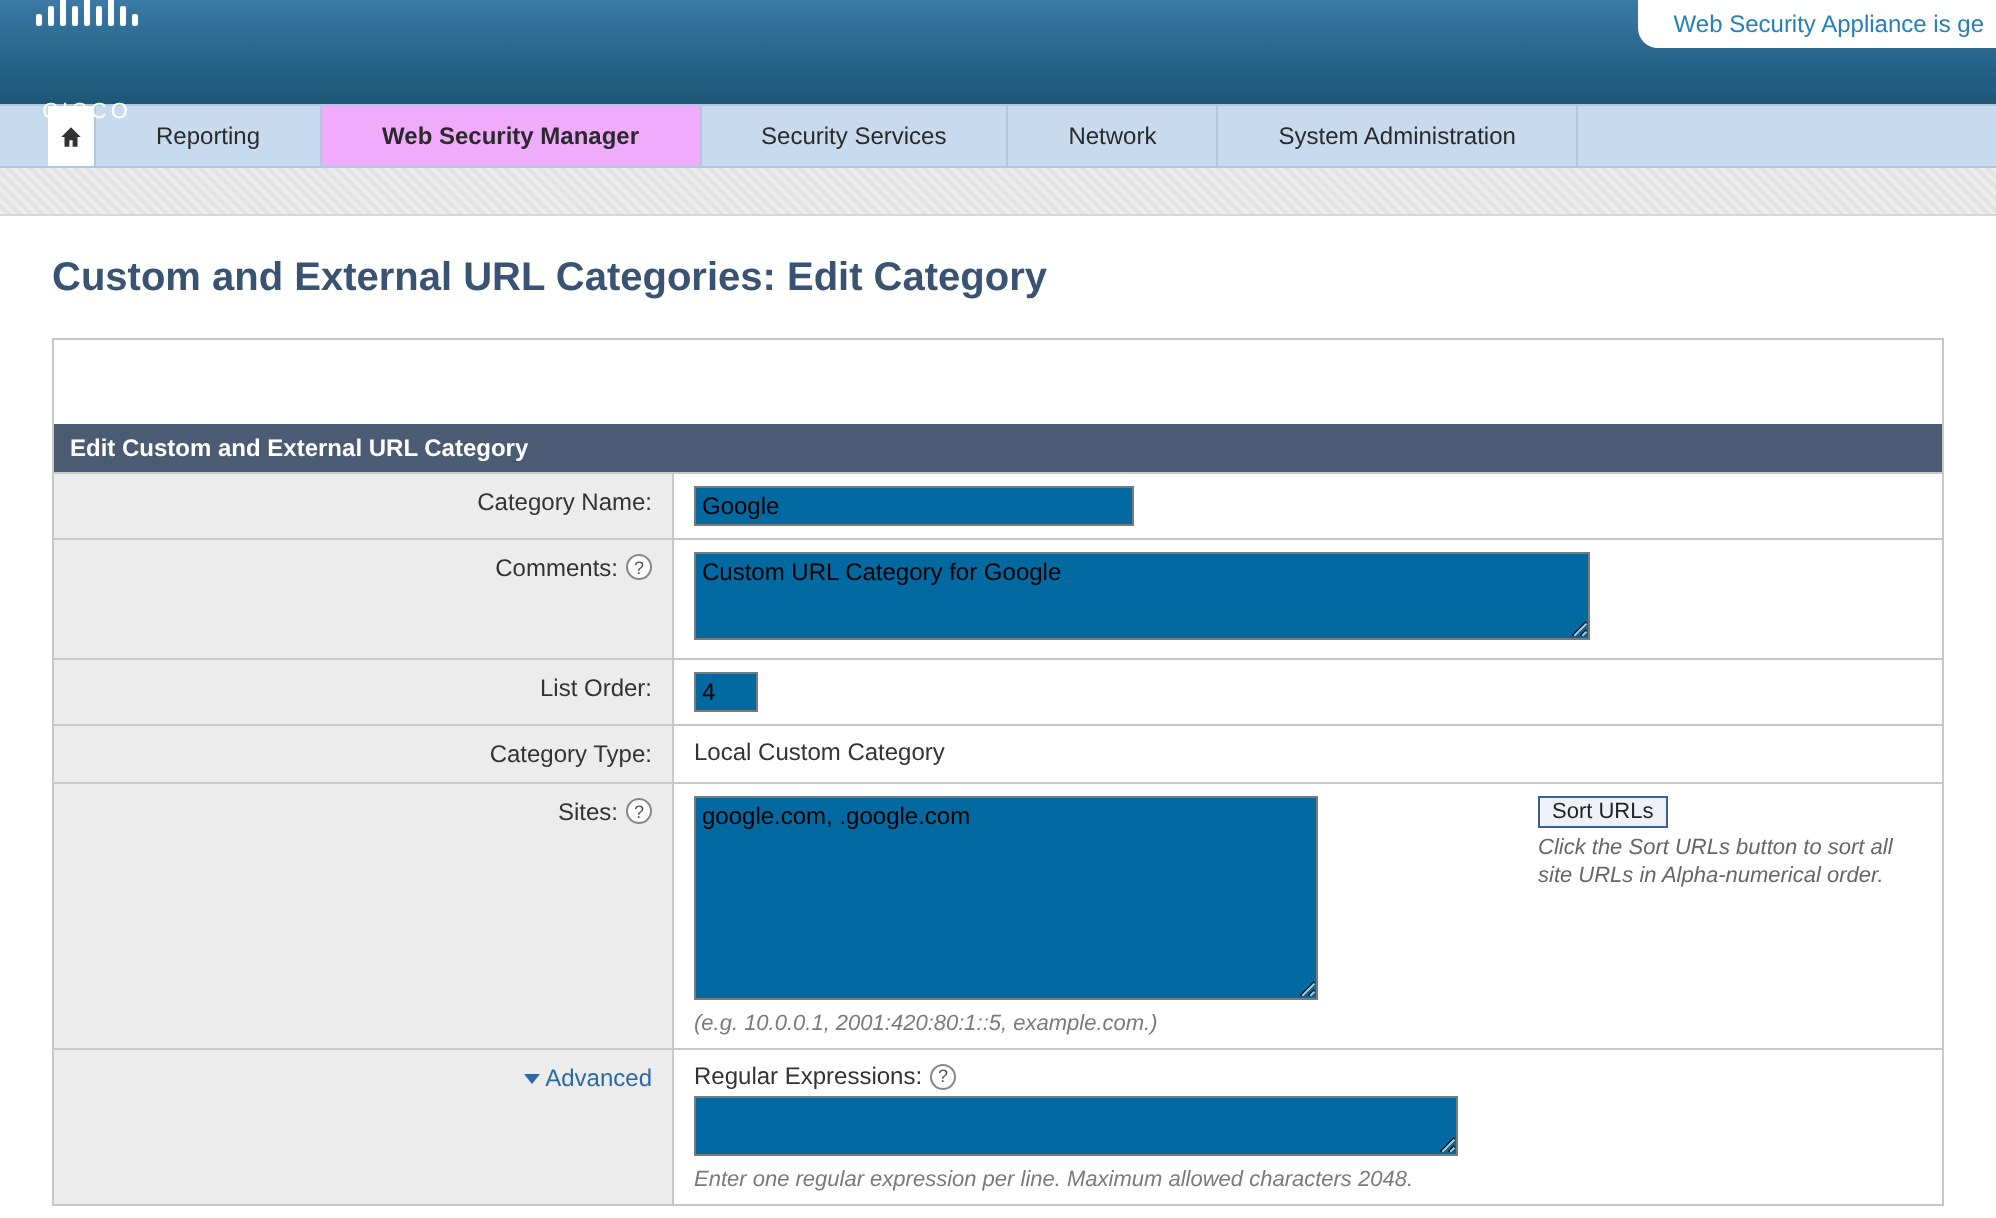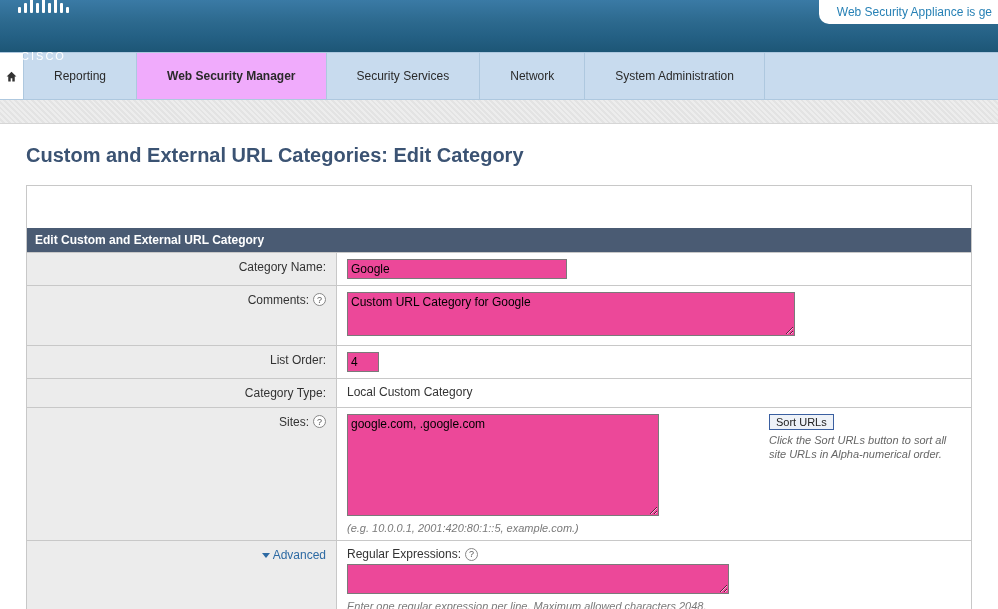--- a/index.html
+++ b/index.html
@@ -61,27 +61,27 @@
     top: 0;
     background: #fff;
     color: #2680b5;
     border-bottom-left-radius: 10px;
     padding: 5px 6px 5px 18px;
     font-size: 12px;
     max-width: 190px; overflow:hidden; white-space:nowrap;
   }
   
   .nav-row {
-    height: 48px;
+    height: 32px;
     background: #c8dbee;
     border-top: 1px solid #aec8df;
     border-bottom: 1px solid #aec8df;
     display: flex;
     align-items: stretch;
-    padding-left: 0;
+    padding-left: 24px;
   }
   .home-cell {
     width: 24px;
     display:flex; align-items:center; justify-content:center;
     background:#fff;
     border-right:1px solid #aec8df;
   }
   .home-cell svg { width:13px; height:13px; fill:#333; }
   .nav-tab {
     display:flex; align-items:center; justify-content:center;
@@ -149,21 +149,21 @@
     font-size: 12px;
     position:relative;
   }
   input[type="text"].short { width: 220px; }
   input[type="text"].tiny { width: 32px; }
   input[type="text"], textarea {
     font-family: Arial, Helvetica, sans-serif;
     font-size: 12px;
     border: 1px solid #7a7a7a;
     padding: 2px 3px;
-    background:#ec4899;
+    background:#0369a1;
     resize: both;
   }
   textarea.comments { width: 448px; height: 44px; }
   textarea.sites { width: 312px; height: 102px; }
   textarea.regex { width: 382px; height: 30px; }
   .hint {
     color: #7a7a7a;
     font-style: italic;
     font-size: 11px;
     margin-top: 3px;

